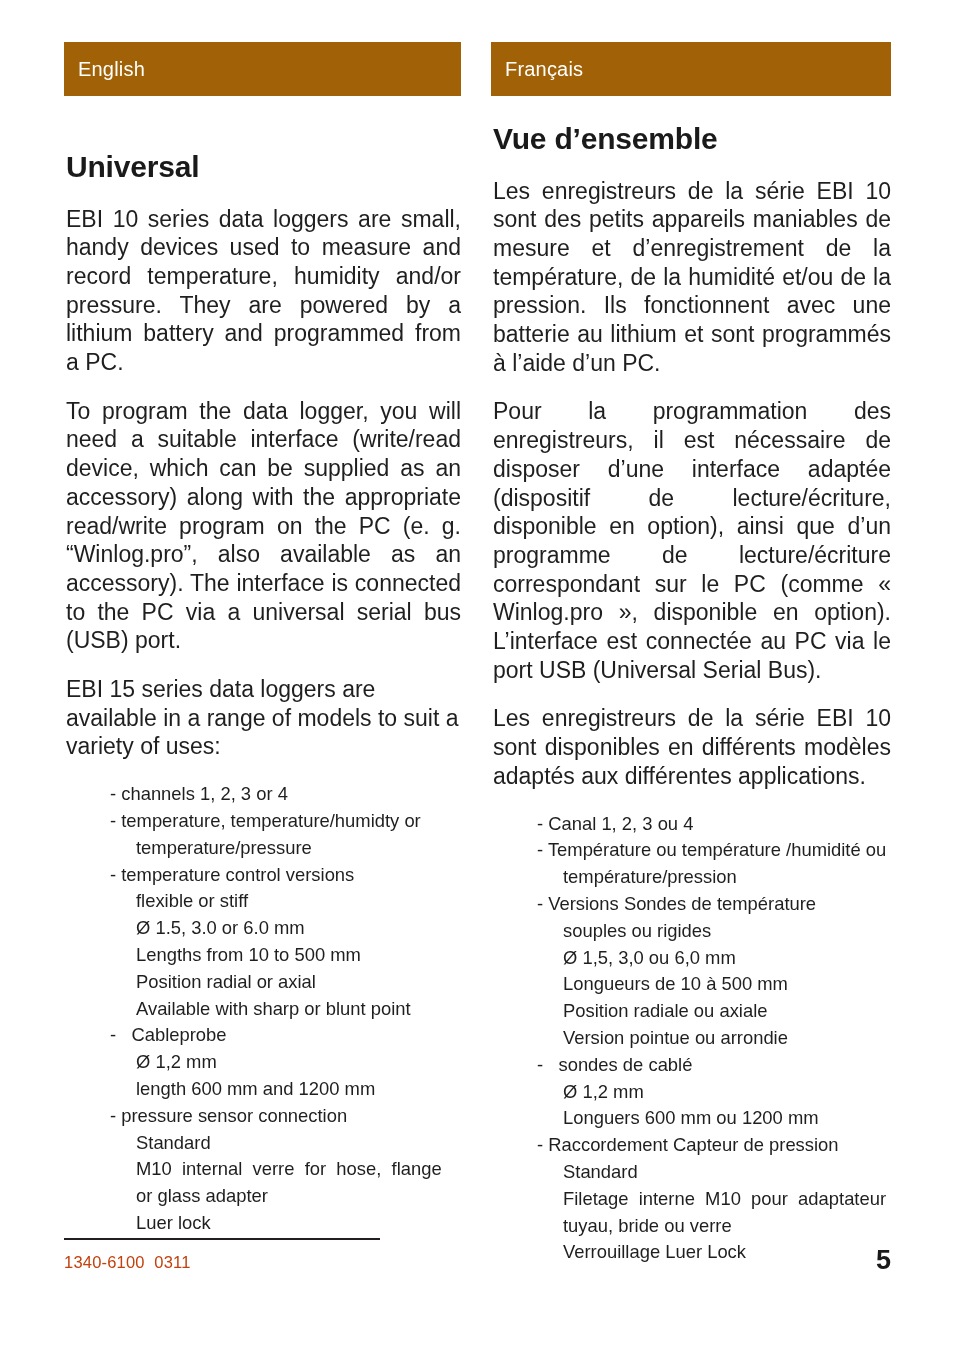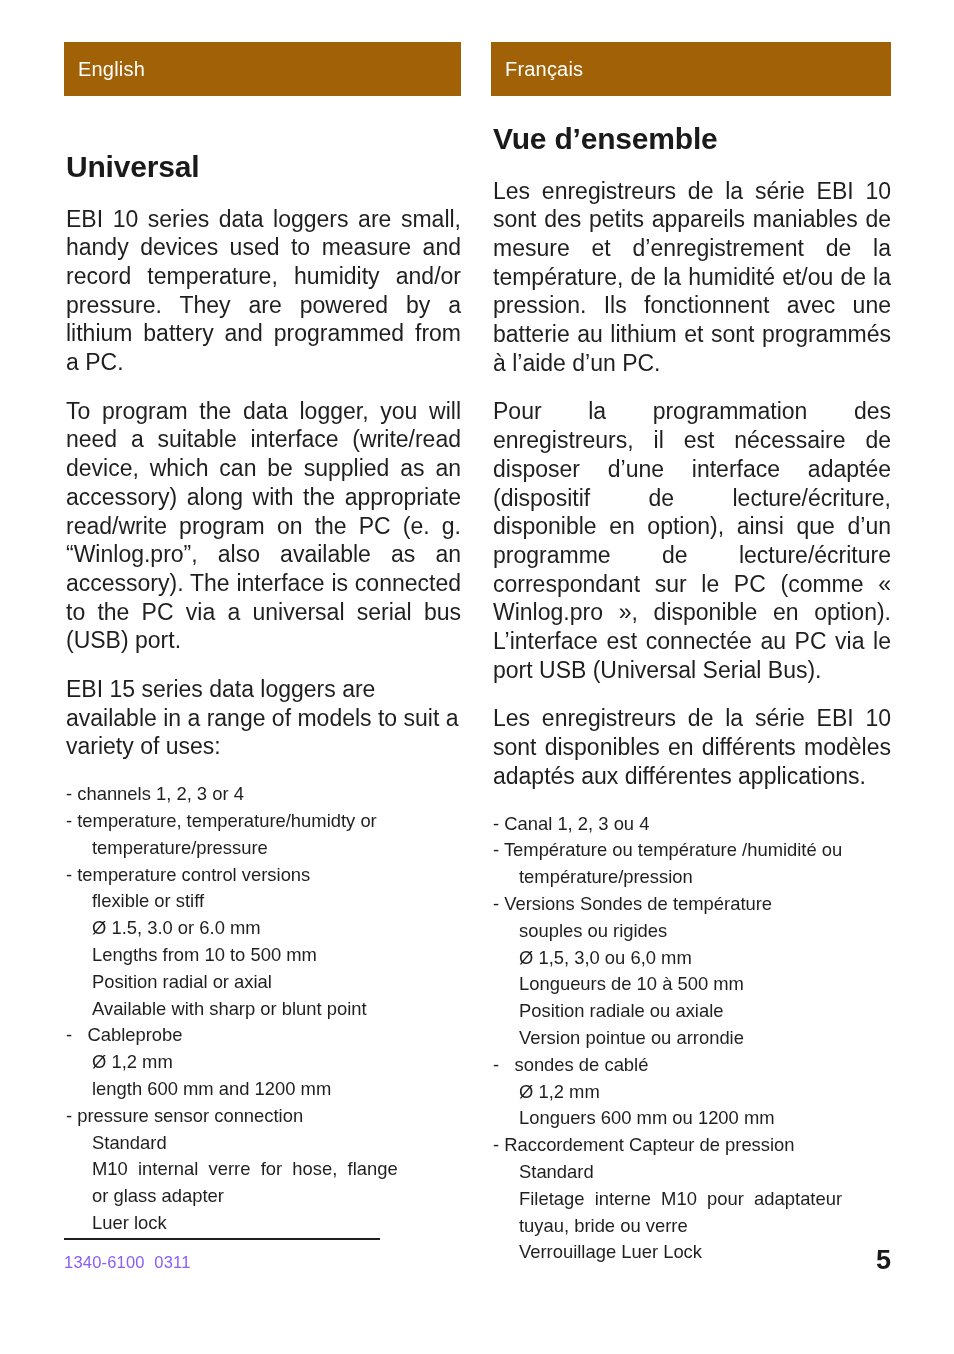--- a/index.html
+++ b/index.html
@@ -82,20 +82,21 @@
     font-size: 18.4px;
     line-height: 26.8px;
   }
   .spec-list li {
     margin: 0;
     padding: 0;
     white-space: pre-wrap;
   }
   .spec-line {
     display: block;
+    margin-left: 44px;
   }
   .spec-line.lvl1 {
     text-indent: 0;
   }
   .spec-line.lvl2 {
     padding-left: 26px;
   }
 
   
   .footer-rule {
@@ -105,21 +106,21 @@
     width: 316px;
     height: 1.6px;
     background: #231f20;
   }
   .footer-docid {
     position: absolute;
     left: 64px;
     top: 1253px;
     font-size: 16.5px;
     letter-spacing: 0.2px;
-    color: #8b5cf6;
+    color: #c2410c;
     white-space: pre;
   }
   .footer-pageno {
     position: absolute;
     left: 0;
     top: 1245px;
     width: 891px;
     text-align: right;
     font-size: 27px;
     font-weight: 700;

